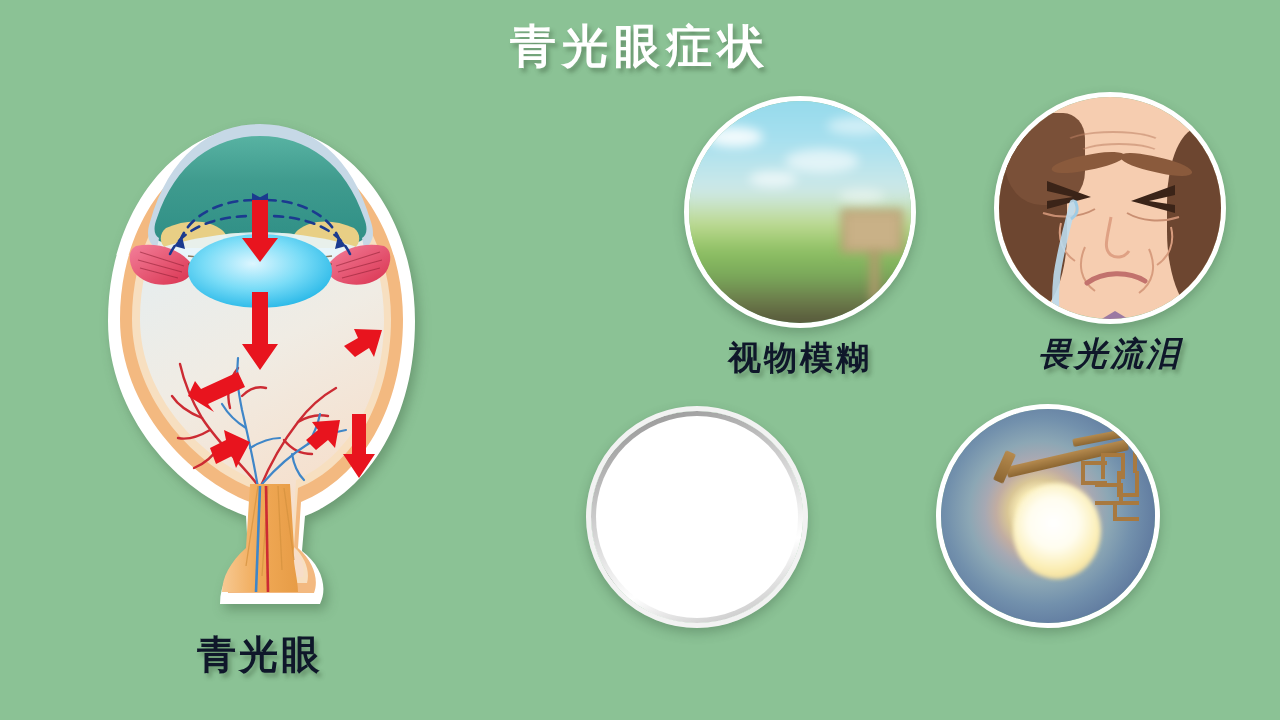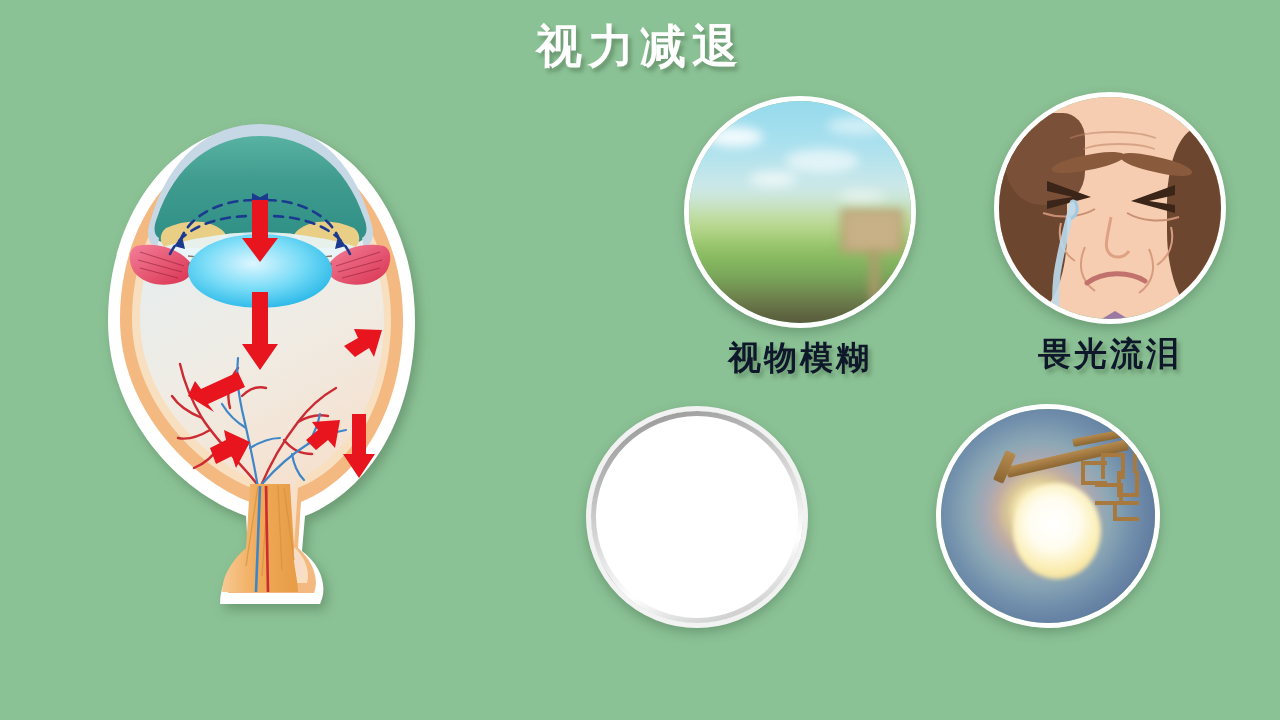--- a/index.html
+++ b/index.html
@@ -126,21 +126,21 @@
   
   #eye-diagram { position:absolute; left:70px; top:96px; width:380px; height:510px; }
   #eye-diagram svg { display:block; width:100%; height:100%;
     filter:drop-shadow(4px 6px 6px rgba(40,70,45,.32)); }
 </style>
 </head>
 <body>
 
 <div class="stage">
 
-  <div id="page-title">视力减退</div>
+  <div id="page-title">青光眼症状</div>
 
   <div id="eye-diagram">
     <svg viewBox="0 0 380 510" xmlns="http://www.w3.org/2000/svg">
       <defs>
         <linearGradient id="vitGrad" x1="0" y1="0" x2="0.3" y2="1">
           <stop offset="0%" stop-color="#dfeef6"></stop>
           <stop offset="55%" stop-color="#f0ece4"></stop>
           <stop offset="100%" stop-color="#f7ddc8"></stop>
         </linearGradient>
         <linearGradient id="corGrad" x1="0" y1="0" x2="0" y2="1">
@@ -286,20 +286,21 @@
         <path d="M118 300 L125 285 L131 293 L168 276 L175 291 L138 308 L144 316 Z"></path>
         <path d="M140 352 L156 344 L154 334 L180 346 L166 372 L162 360 L146 368 Z"></path>
 
         <path d="M282 318 L296 318 L296 358 L305 358 L289 382 L273 358 L282 358 Z"></path>
 
         <path d="M236 344 L248 334 L242 326 L270 324 L265 352 L258 344 L246 354 Z"></path>
         <path d="M274 250 L288 242 L284 233 L312 234 L304 261 L299 252 L285 261 Z"></path>
       </g>
     </svg>
   </div>
+  <div class="caption" style="left:70px; top:628px; width:380px; font-size:39px;">青光眼</div>
 
   <div class="circle" style="left:684px; top:96px; width:232px; height:232px;">
     <div class="inner scene-blur"></div>
     <div class="inner" style="filter:blur(4px);">
       <div class="cloud" style="left:18px;  top:26px;  width:56px; height:20px;"></div>
       <div class="cloud" style="left:96px;  top:48px;  width:74px; height:24px; opacity:.7;"></div>
       <div class="cloud" style="left:138px; top:16px;  width:60px; height:18px; opacity:.6;"></div>
       <div class="cloud" style="left:60px;  top:70px;  width:48px; height:16px; opacity:.75;"></div>
       <div class="cloud" style="left:150px; top:88px;  width:46px; height:14px; opacity:.55;"></div>
       <div class="signboard"></div>
@@ -336,21 +337,21 @@
 
         <path d="M88 186 C104 174 130 174 146 184" stroke="#c2726d" stroke-width="5" fill="none" stroke-linecap="round"></path>
 
         <path d="M74 106 C70 124 62 150 58 178 C56 196 56 210 58 224" stroke="#bddcee" stroke-width="7" fill="none" stroke-linecap="round" opacity=".9"></path>
         <path d="M76 104 C80 112 78 118 72 122" stroke="#9fcbe4" stroke-width="3" fill="none"></path>
 
         <path d="M96 226 L116 214 L136 226 Z" fill="#8b6aa0" opacity=".85"></path>
       </svg>
     </div>
   </div>
-  <div class="caption" style="left:980px; top:332px; width:260px;">畏光流泪</div>
+  <div class="caption" style="left:980px; top:332px; width:260px;font-style:italic;">畏光流泪</div>
 
   <div class="circle" style="left:586px; top:406px; width:222px; height:222px; border-color:#f2f2f2;">
     <div class="inner chart-bg">
       <div class="chart-grid">
         <div class="chart-row">
           <span class="chart-ch" style="font-size:30px;">M</span>
           <span class="chart-ch" style="font-size:30px;">M</span>
           <span class="chart-ch" style="font-size:30px;">E</span>
           <span class="chart-ch" style="font-size:22px; opacity:.35;">E</span>
         </div>

